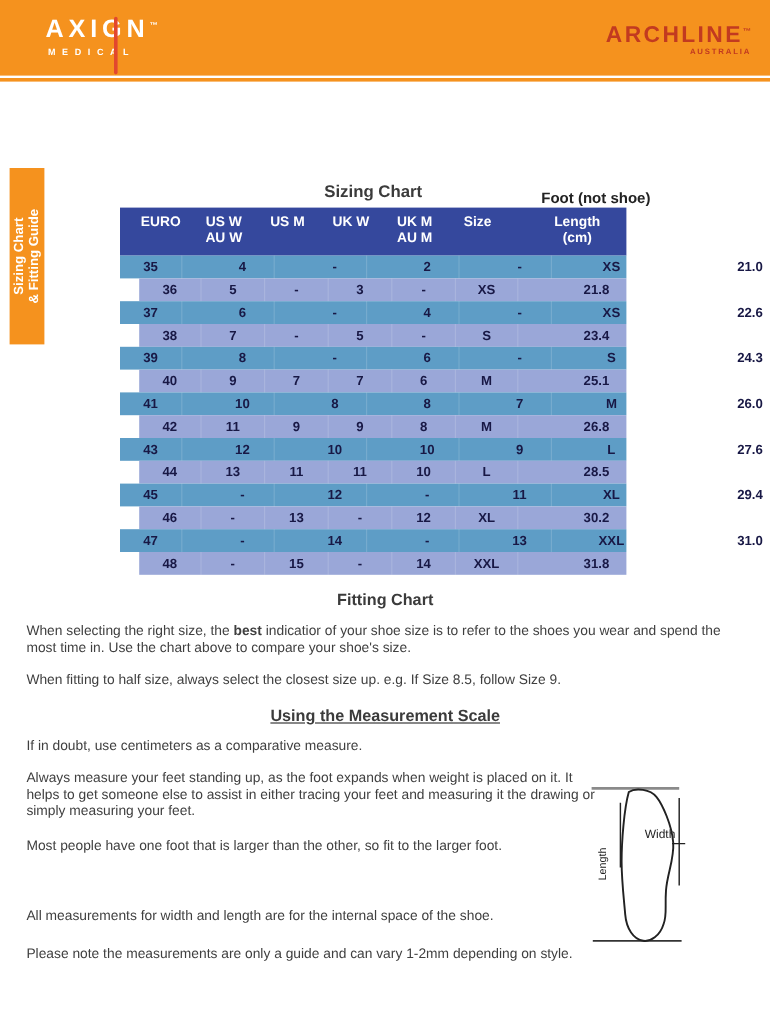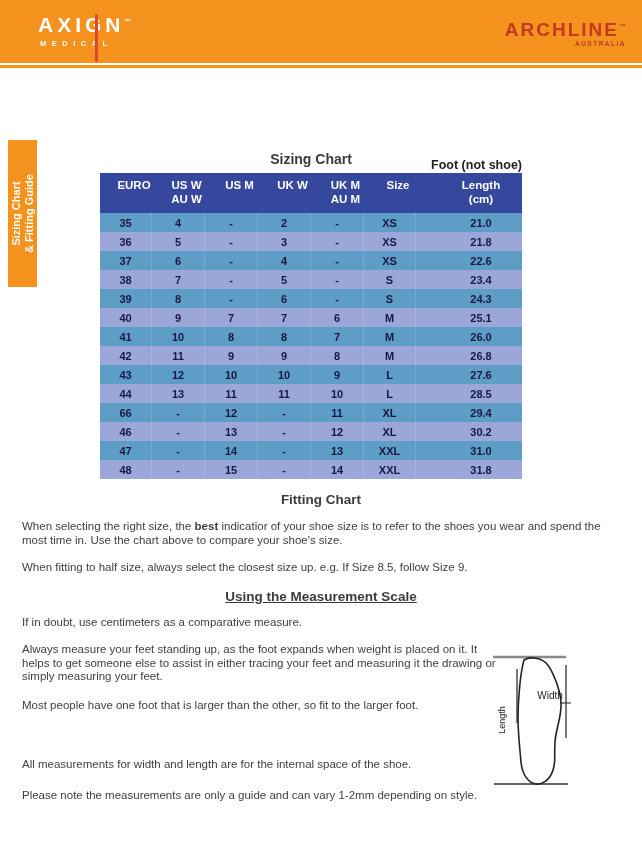--- a/index.html
+++ b/index.html
@@ -23,27 +23,27 @@
   .archline .sub{font-size:6.5px;font-weight:bold;letter-spacing:1.5px;margin-top:1px;}
   
   .side-tab{position:absolute;left:8px;top:140px;width:29px;height:147px;background:var(--orange,#F5921E);}
   .side-tab .vtext{
     position:absolute;width:147px;height:29px;left:-59px;top:59px;
     transform:rotate(-90deg);display:flex;flex-direction:column;justify-content:center;
     color:#fff;font-weight:bold;font-size:11px;line-height:13px;text-align:center;
   }
   
   .chart-title{position:absolute;left:100px;top:151px;width:422px;text-align:center;font-size:14px;font-weight:bold;color:#3b3b3b;}
-  .foot-note{position:absolute;left:360px;top:158px;width:162px;text-align:right;font-size:12.5px;font-weight:bold;color:#222;}
+  .foot-note{position:absolute;left:380px;top:158px;width:162px;text-align:right;font-size:12.5px;font-weight:bold;color:#222;}
   .sizing-table{position:absolute;left:100px;top:173px;width:422px;}
   .trow{display:grid;grid-template-columns:52px 53px 53px 53px 53px 52px 106px;}
   .trow.thead{background:var(--navy,#35489D);color:#fff;height:40px;}
   .th{display:flex;flex-direction:column;align-items:center;padding-top:5px;font-weight:bold;font-size:11.5px;line-height:14px;padding-left:16px;}
-  .trow.odd{background:var(--row_teal,#5E9DC6);}
-  .trow.even{background:var(--row_periwinkle,#9AA7D8);}
+  .trow.odd{background:var(--row_teal,#5E9DC6);gap:24px;}
+  .trow.even{background:var(--row_periwinkle,#9AA7D8);margin-left:16px;}
   .td{height:19px;display:flex;align-items:center;justify-content:center;font-size:11px;font-weight:bold;color:#181845;border-right:1px solid rgba(255,255,255,0.15);}
   .trow .td:last-child{border-right:none;}
   .trow > :last-child{padding-left:24px;box-sizing:border-box;}
   
   .h-center{position:absolute;left:0;width:642px;text-align:center;font-size:13.5px;font-weight:bold;color:#3b3b3b;}
   .para{position:absolute;left:22px;font-size:11.5px;line-height:13.5px;color:#3f3f3f;}
   
   .foot-diagram{position:absolute;left:490px;top:650px;width:100px;height:140px;}
   .foot-diagram svg{position:absolute;left:0;top:0;}
   .width-label{position:absolute;left:30px;top:40px;width:60px;text-align:center;font-size:10px;color:#222;}
@@ -185,21 +185,21 @@
     <div class="trow even">
       <div class="td">44</div>
       <div class="td">13</div>
       <div class="td">11</div>
       <div class="td">11</div>
       <div class="td">10</div>
       <div class="td">L</div>
       <div class="td">28.5</div>
     </div>
     <div class="trow odd">
-      <div class="td">66</div>
+      <div class="td">45</div>
       <div class="td">-</div>
       <div class="td">12</div>
       <div class="td">-</div>
       <div class="td">11</div>
       <div class="td">XL</div>
       <div class="td">29.4</div>
     </div>
     <div class="trow even">
       <div class="td">46</div>
       <div class="td">-</div>

